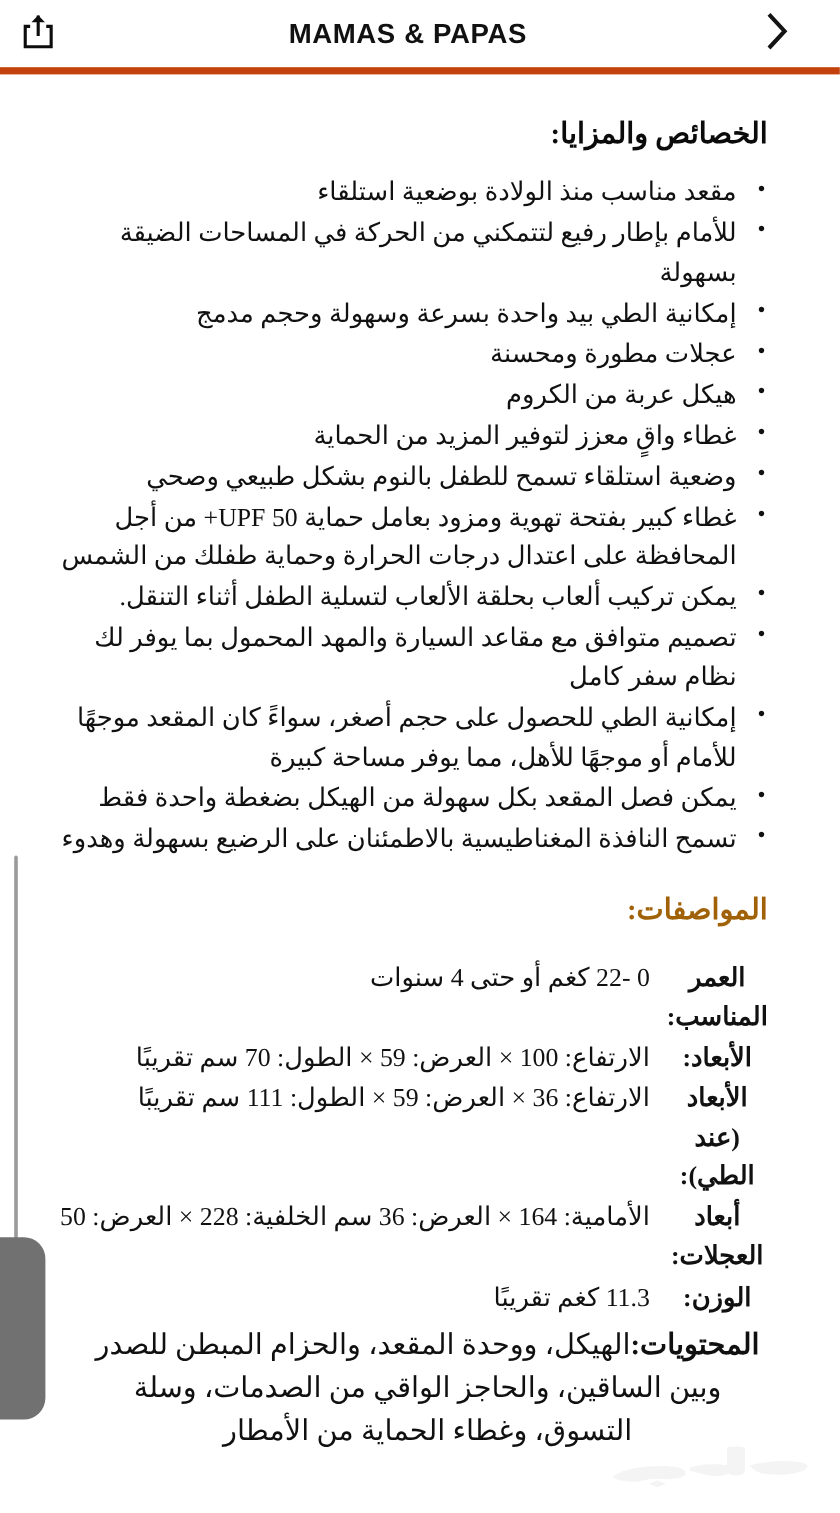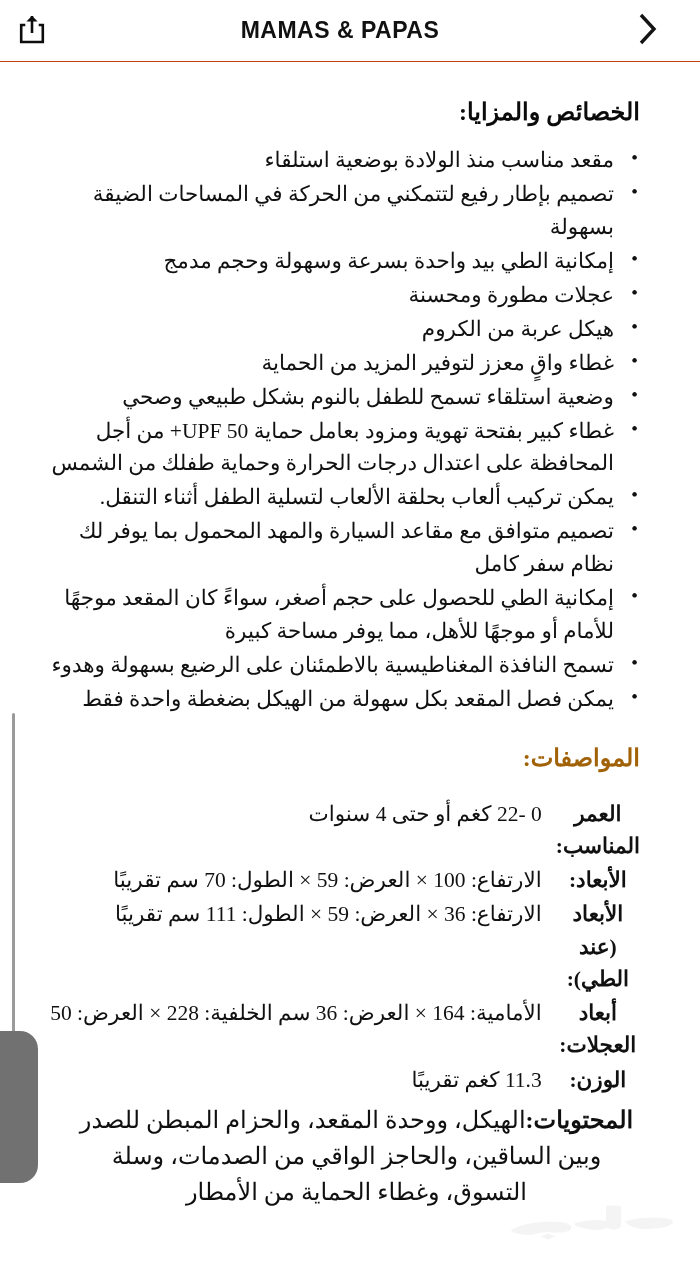--- a/index.html
+++ b/index.html
@@ -21,21 +21,21 @@
     overflow: hidden;
   }
 
   
   .header {
     position: absolute;
     top: 0; left: 0;
     width: 700px;
     height: 62px;
     background: #ffffff;
-    border-bottom: 1px solid #c2410c;
+    border-bottom: 6px solid #c2410c;
     display: flex;
     align-items: center;
     direction: ltr;
   }
 
   .hdr-btn {
     width: 64px;
     height: 62px;
     display: flex;
     align-items: center;
@@ -215,32 +215,32 @@
 
     <div class="hdr-spacer"></div>
   </div>
 
   <div class="content">
 
     <div class="section-heading">الخصائص والمزايا:</div>
 
     <ul class="feature-list">
       <li>مقعد مناسب منذ الولادة بوضعية استلقاء</li>
-      <li>تصميم بإطار رفيع لتتمكني من الحركة في المساحات الضيقة بسهولة</li>
+      <li>للأمام بإطار رفيع لتتمكني من الحركة في المساحات الضيقة بسهولة</li>
       <li>إمكانية الطي بيد واحدة بسرعة وسهولة وحجم مدمج</li>
       <li>عجلات مطورة ومحسنة</li>
       <li>هيكل عربة من الكروم</li>
       <li>غطاء واقٍ معزز لتوفير المزيد من الحماية</li>
       <li>وضعية استلقاء تسمح للطفل بالنوم بشكل طبيعي وصحي</li>
       <li>غطاء كبير بفتحة تهوية ومزود بعامل حماية UPF 50+ من أجل المحافظة على اعتدال درجات الحرارة وحماية طفلك من الشمس</li>
       <li>يمكن تركيب ألعاب بحلقة الألعاب لتسلية الطفل أثناء التنقل.</li>
       <li>تصميم متوافق مع مقاعد السيارة والمهد المحمول بما يوفر لك نظام سفر كامل</li>
       <li>إمكانية الطي للحصول على حجم أصغر، سواءً كان المقعد موجهًا للأمام أو موجهًا للأهل، مما يوفر مساحة كبيرة</li>
+      <li>يمكن فصل المقعد بكل سهولة من الهيكل بضغطة واحدة فقط</li>
       <li>تسمح النافذة المغناطيسية بالاطمئنان على الرضيع بسهولة وهدوء</li>
-      <li>يمكن فصل المقعد بكل سهولة من الهيكل بضغطة واحدة فقط</li>
     </ul>
 
     <div class="spec-heading">المواصفات:</div>
 
     <table class="spec-table">
       <tbody>
         <tr>
           <td class="spec-label">العمر المناسب:</td>
           <td class="spec-value">0 -22 كغم أو حتى 4 سنوات</td>
         </tr>

